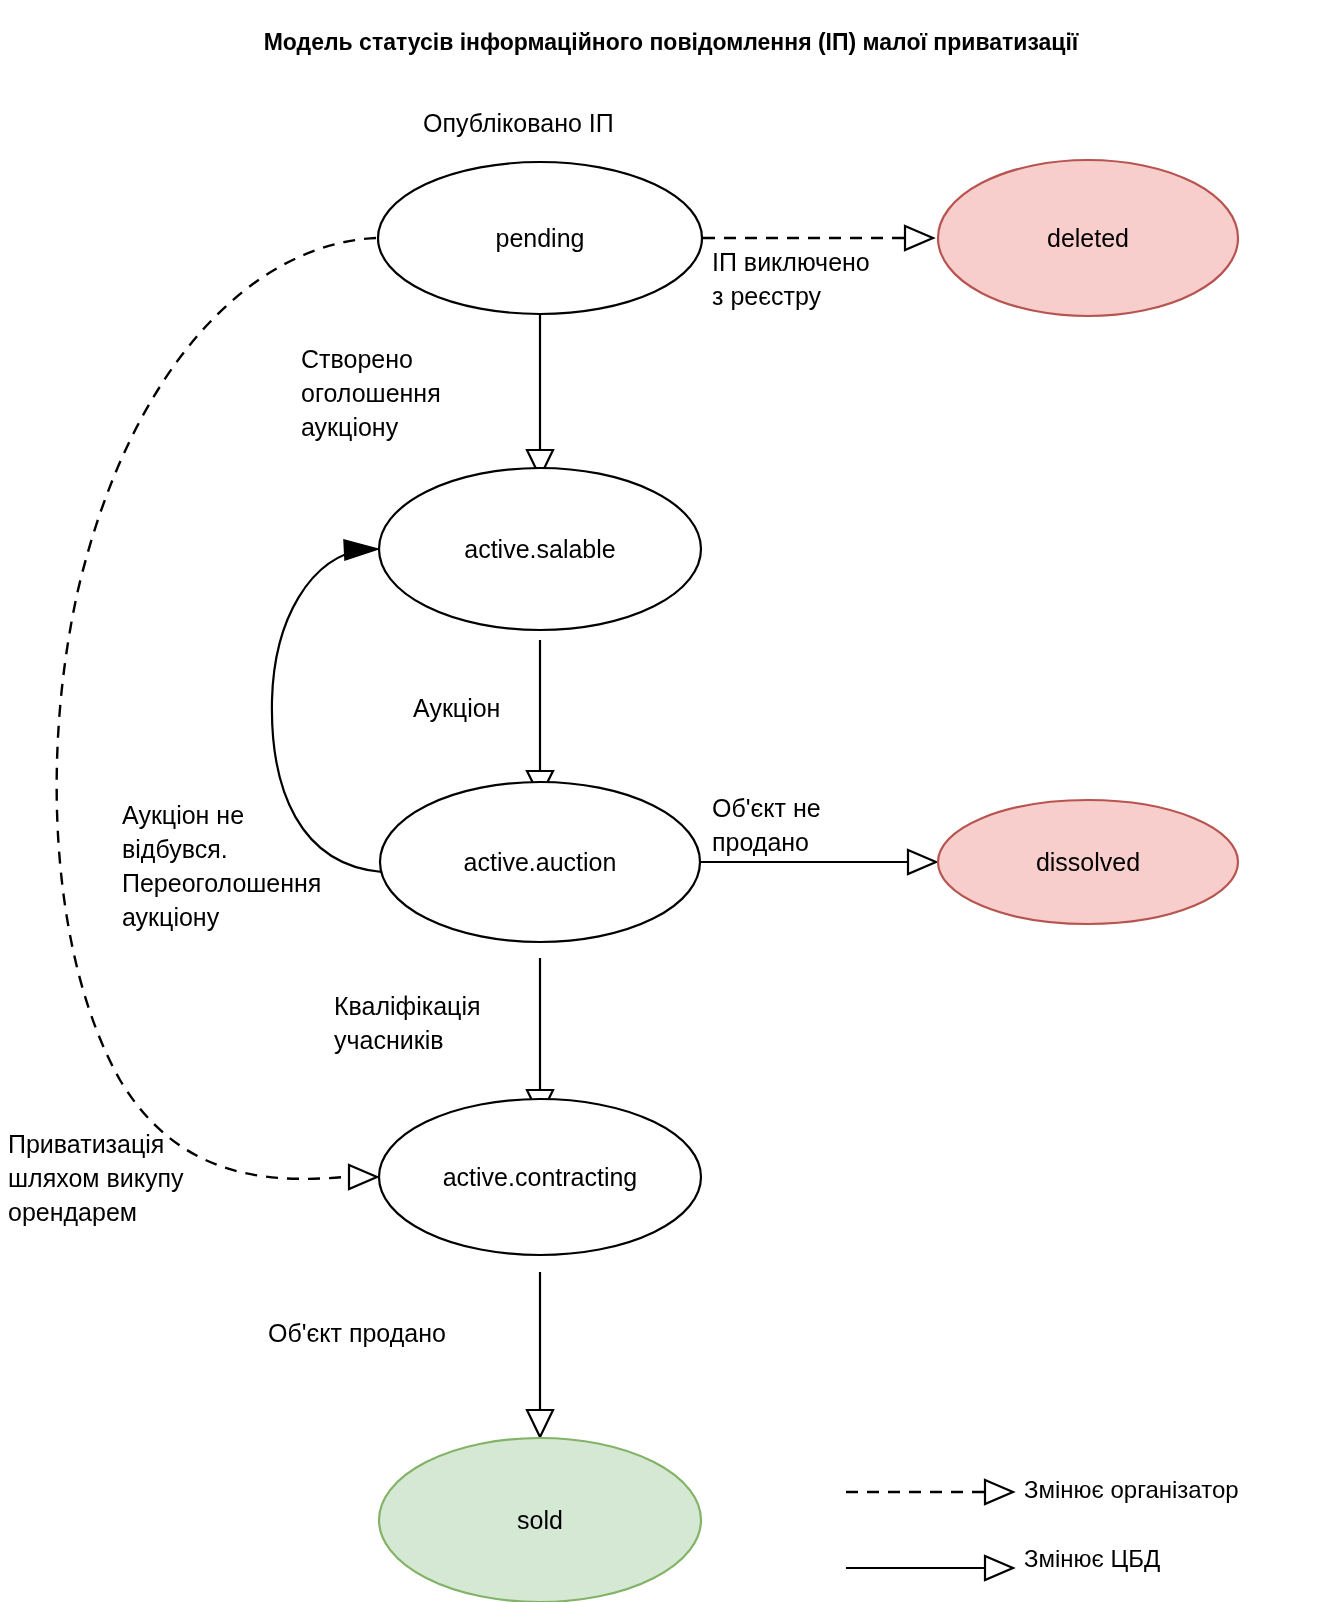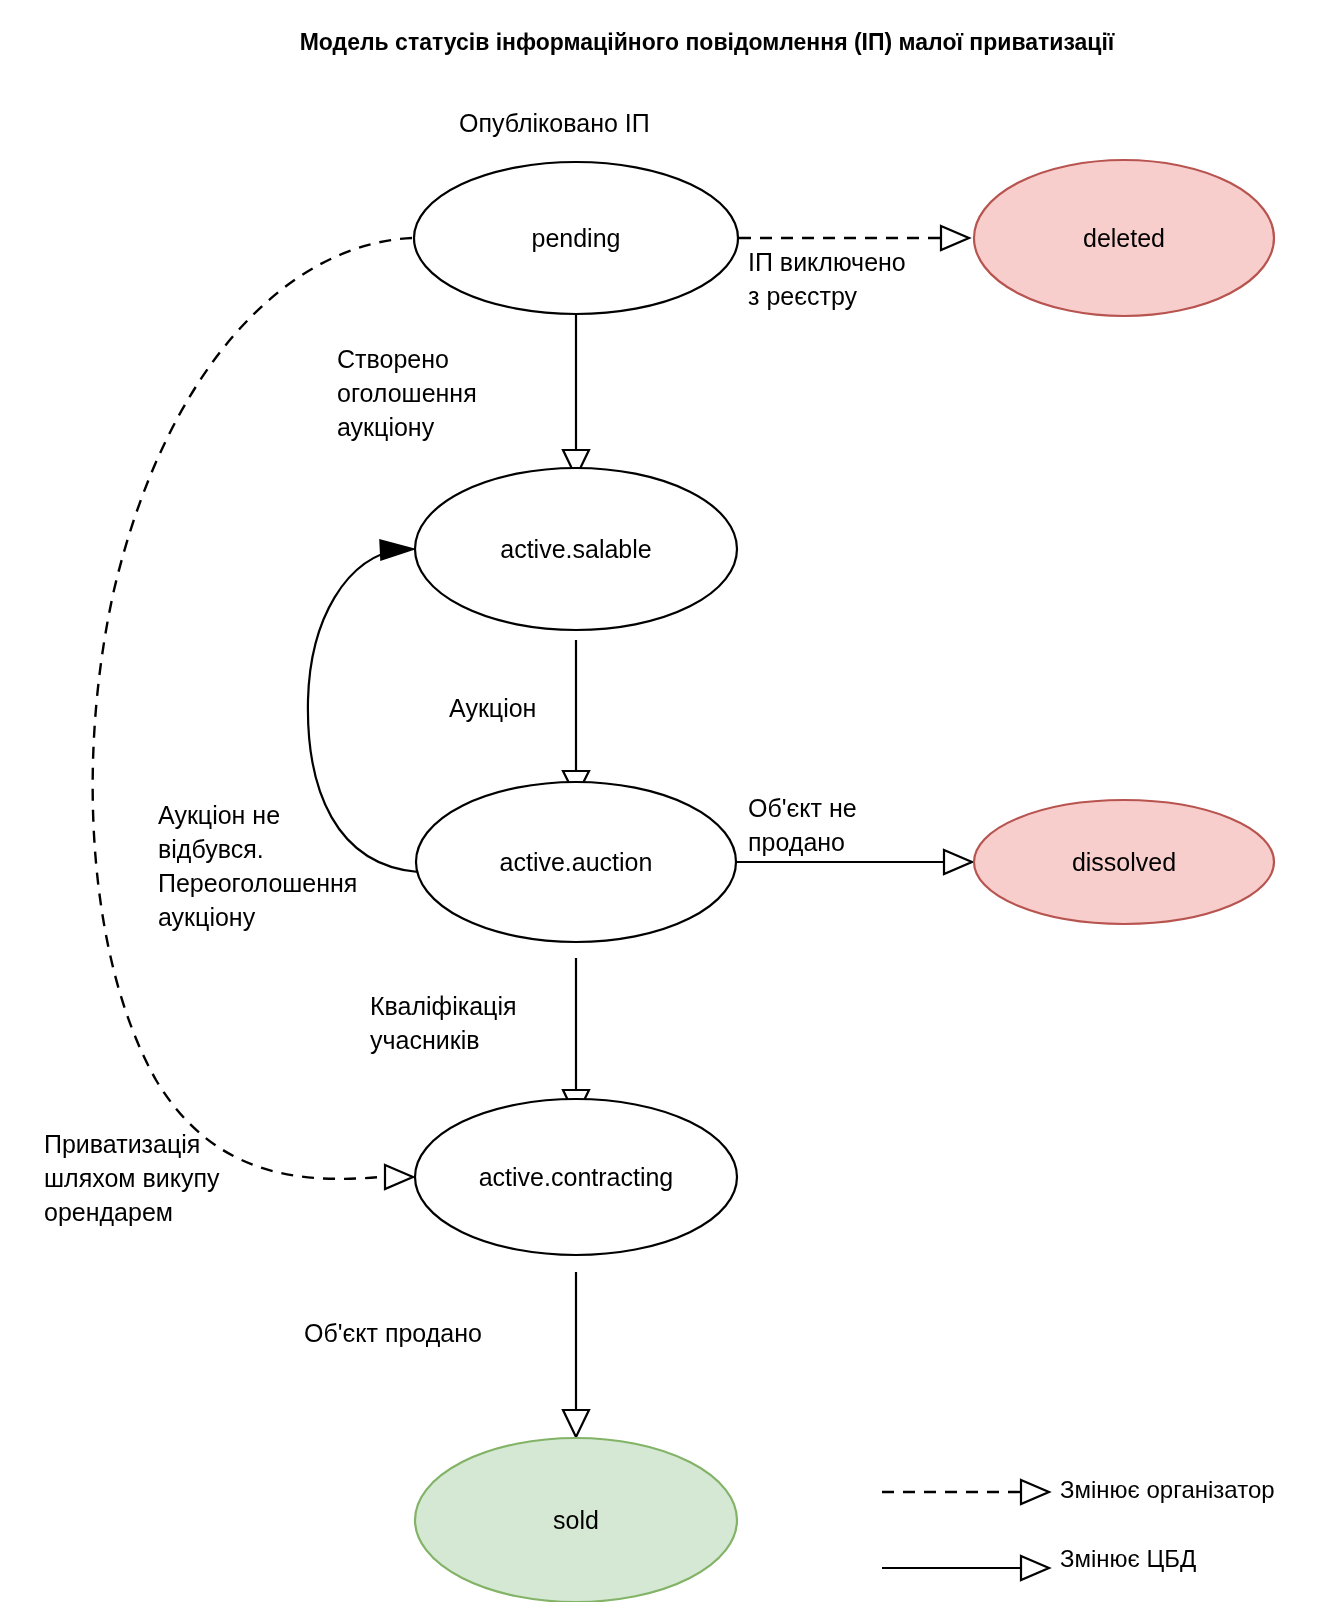--- a/index.html
+++ b/index.html
@@ -11,21 +11,20 @@
     width: 1342px;
     height: 1602px;
     font-family: "Liberation Sans", sans-serif;
     color: #000000;
     overflow: hidden;
   }
   #diagram-root {
     position: relative;
     width: 1113px;
     height: 1602px;
-    margin-left: 36px;
   }
   svg#state-diagram {
     display: block;
     width: 1342px;
     height: 1602px;
   }
   .diagram-title {
     font-family: "Liberation Sans", sans-serif;
     font-size: 23px;
     font-weight: bold;

